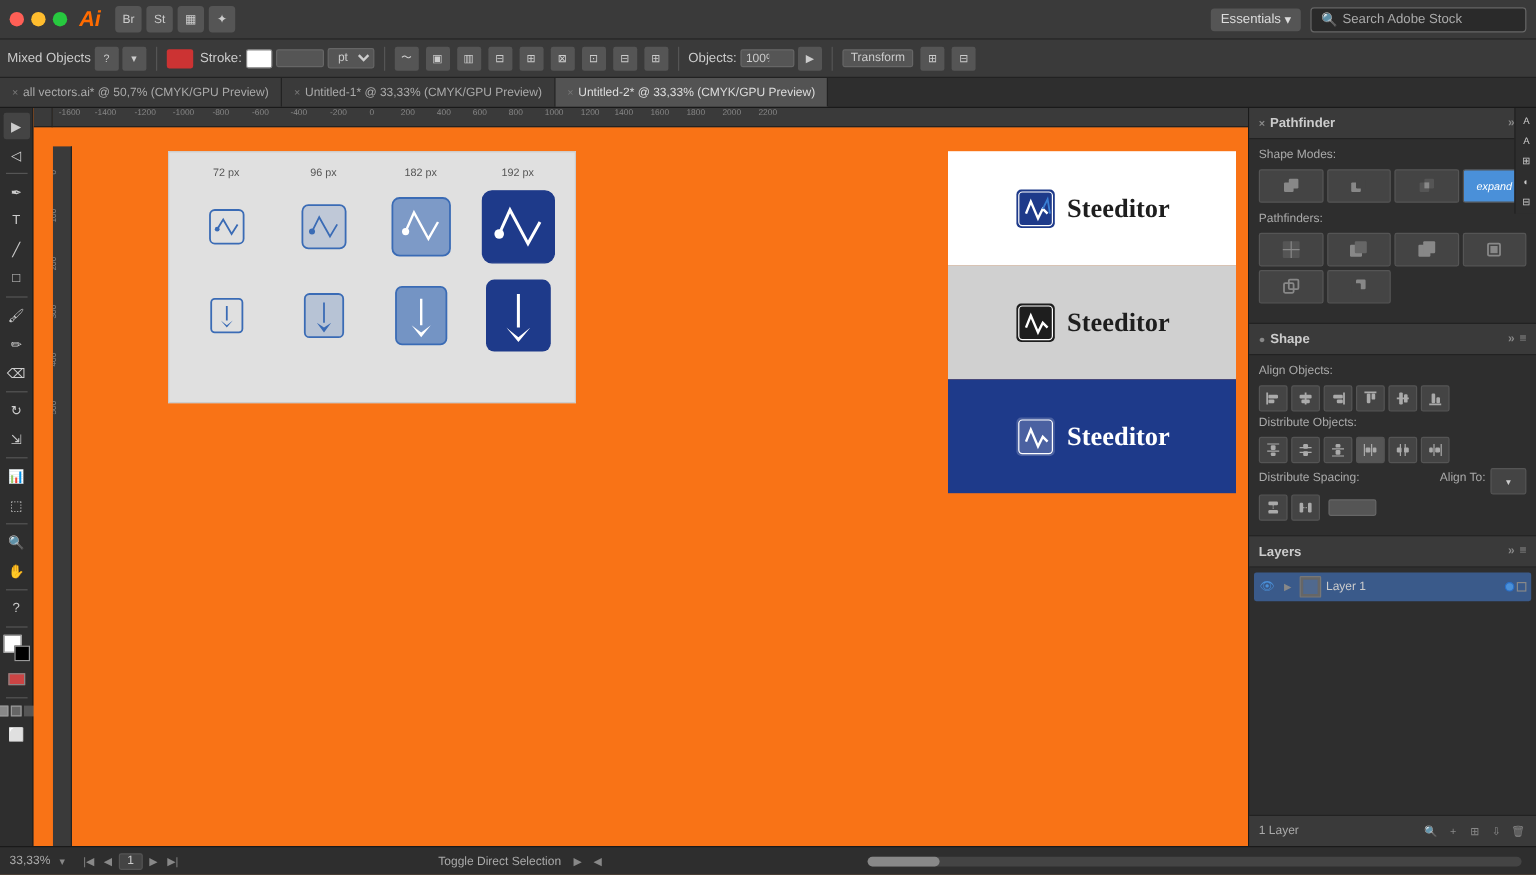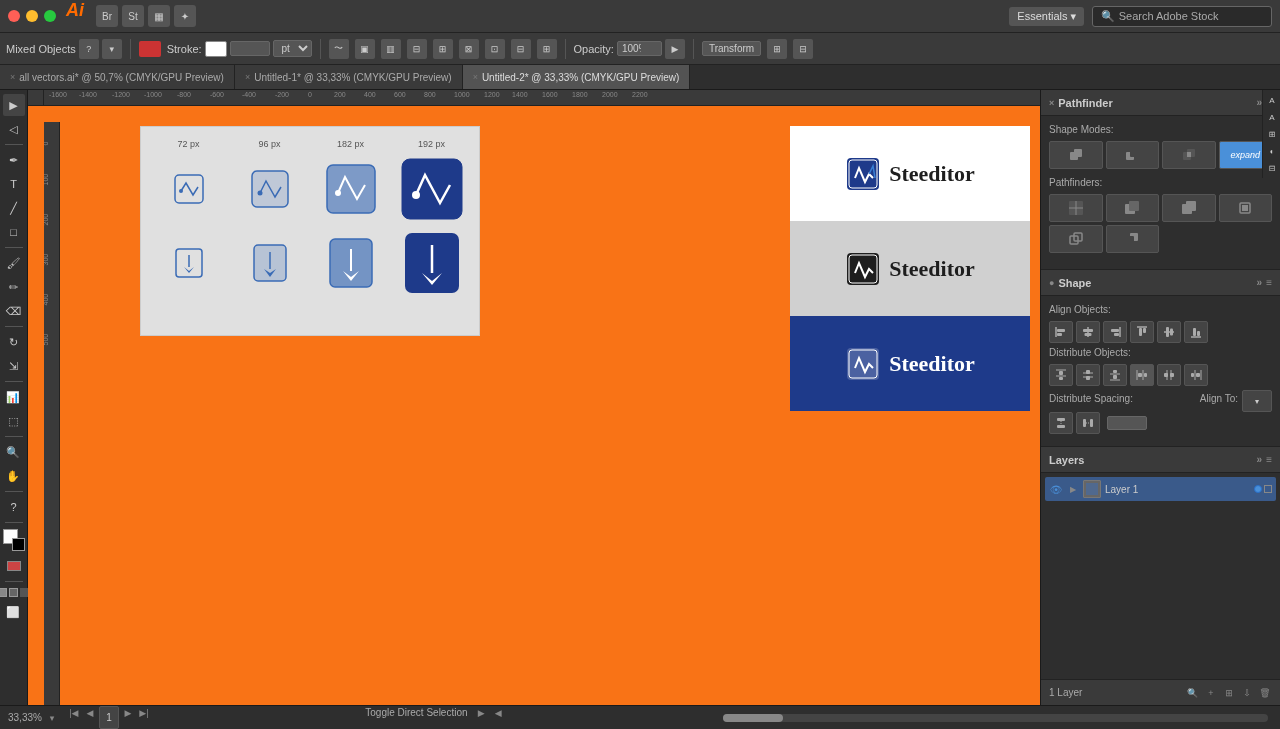--- a/index.html
+++ b/index.html
@@ -3,20 +3,21 @@
   <meta charset="utf-8">
   <style>
     * { box-sizing: border-box; margin: 0; padding: 0; }
     body { font-family: -apple-system, BlinkMacSystemFont, 'Helvetica Neue', Arial, sans-serif; font-size: 11px; background: #535353; color: #fff; overflow: hidden; width: 1280px; height: 729px; }
     
     
     .title-bar {
       height: 33px;
       background: #3a3a3a;
       display: flex;
+      align-items: center;
       padding: 0 8px;
       border-bottom: 1px solid #222;
       position: relative;
     }
     .window-controls { display: flex; gap: 6px; align-items: center; margin-right: 10px; }
     .wc { width: 12px; height: 12px; border-radius: 50%; }
     .wc-close { background: #ff5f56; }
     .wc-min { background: #ffbd2e; }
     .wc-max { background: #27c93f; }
     .app-title { font-size: 18px; font-weight: bold; color: #ff6b00; margin-right: 12px; font-style: italic; }
@@ -159,20 +160,21 @@
     .layer-dot { width: 8px; height: 8px; border-radius: 50%; background: #4a90d9; border: 1px solid #2a70c9; }
     .layer-sq { width: 8px; height: 8px; background: transparent; border: 1px solid #888; }
     .layers-footer { height: 26px; background: #3a3a3a; display: flex; align-items: center; justify-content: space-between; padding: 0 8px; border-top: 1px solid #222; }
     .layer-count { font-size: 10px; color: #aaa; }
 
     
     .status-bar {
       height: 24px;
       background: #2e2e2e;
       display: flex;
+      align-items: center;
       padding: 0 8px;
       gap: 8px;
       border-top: 1px solid #1a1a1a;
       font-size: 10px;
       color: #aaa;
     }
     .zoom-ctrl { display: flex; align-items: center; gap: 3px; }
     .nav-btns { display: flex; gap: 2px; }
     .nav-btn { width: 14px; height: 14px; display: flex; align-items: center; justify-content: center; font-size: 9px; color: #888; cursor: pointer; }
     .page-num { background: #444; border: 1px solid #555; color: #ccc; font-size: 10px; padding: 0 4px; border-radius: 2px; width: 20px; text-align: center; }
@@ -236,21 +238,21 @@
   <div class="icon-btn">▣</div>
   <div class="icon-btn">▥</div>
   <div class="icon-btn">⊟</div>
   <div class="icon-btn">⊞</div>
   <div class="icon-btn">⊠</div>
   <div class="icon-btn">⊡</div>
   <div class="icon-btn">⊟</div>
   <div class="icon-btn">⊞</div>
   <div class="cb-sep"></div>
   <div class="cb-item">
-    <span>Opacity:</span>
+    <span>Objects:</span>
     <input class="cb-input" value="100%" style="width: 45px;">
     <div class="icon-btn">▶</div>
   </div>
   <div class="cb-sep"></div>
   <button class="transform-btn">Transform</button>
   <div class="icon-btn">⊞</div>
   <div class="icon-btn">⊟</div>
 </div>
 
 <div class="tab-bar">

